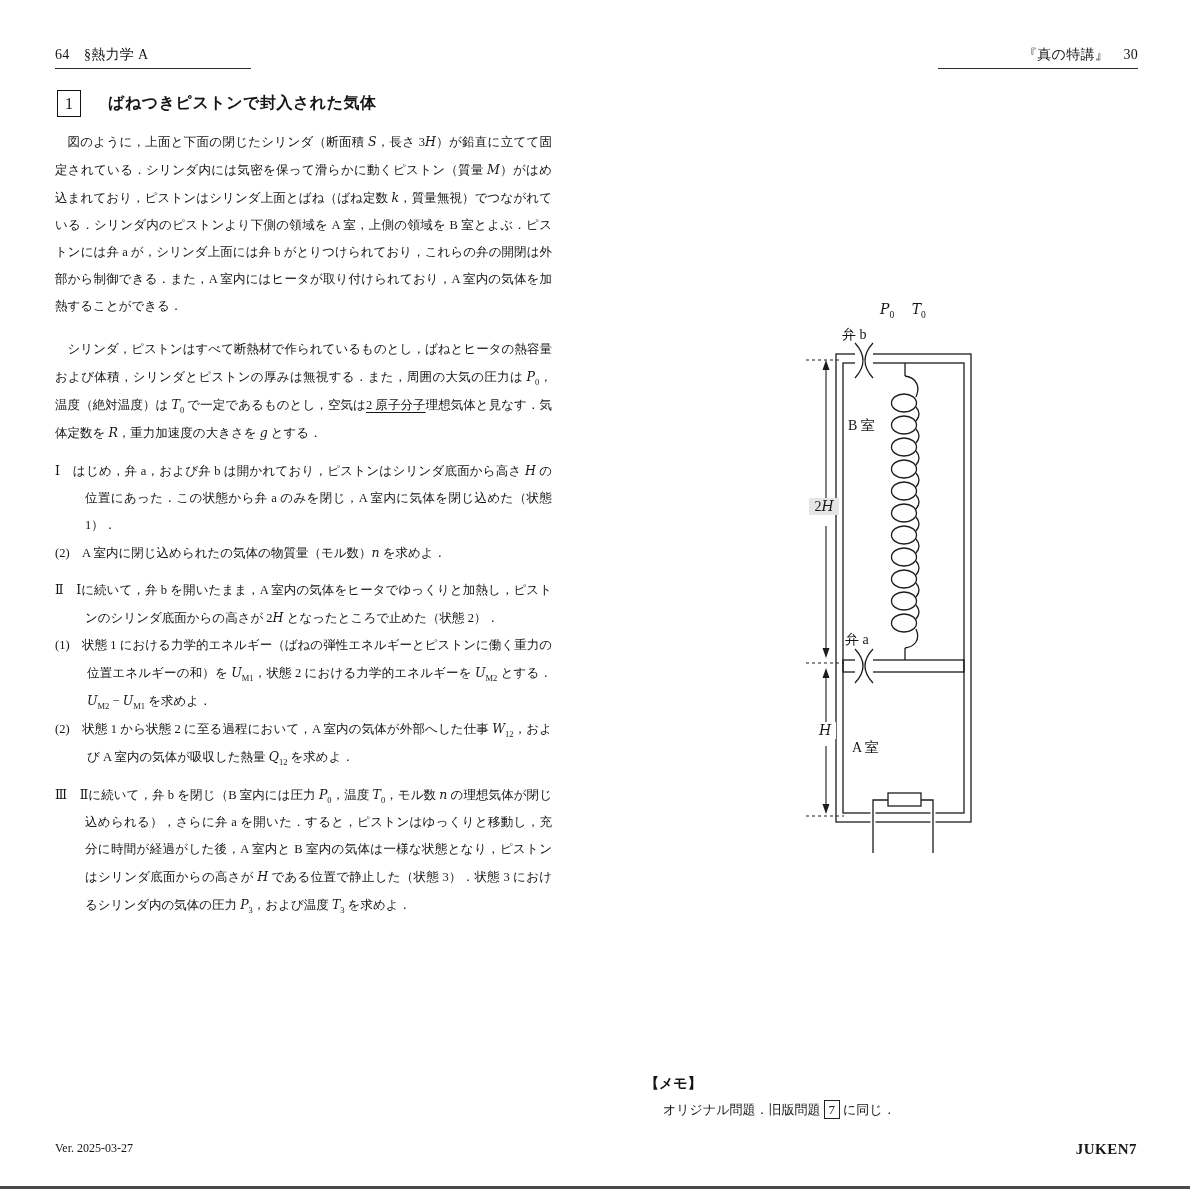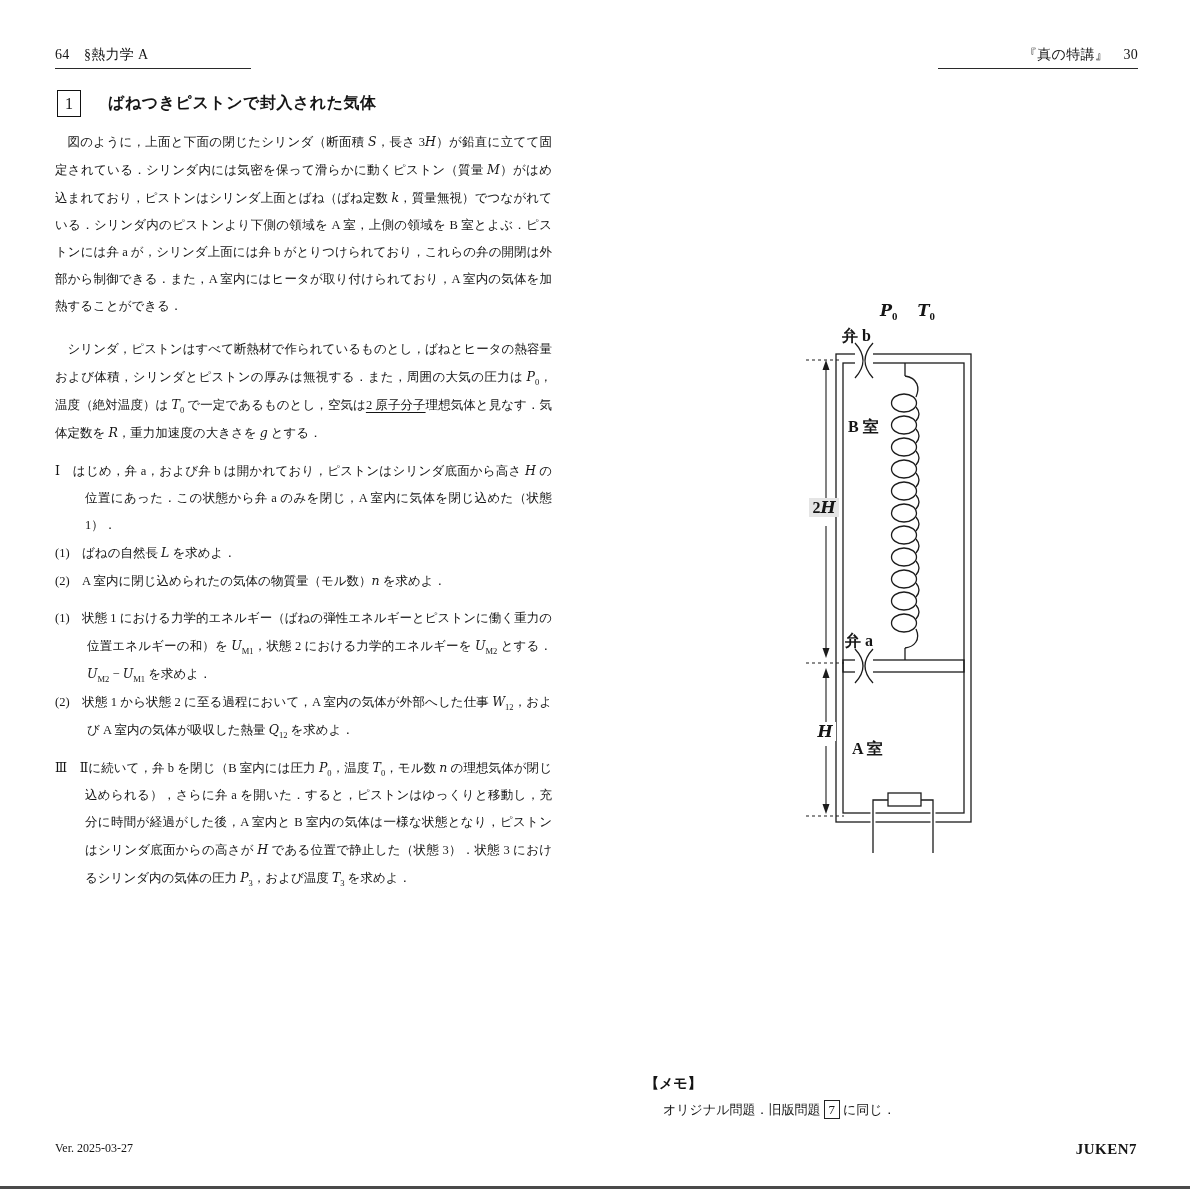--- a/index.html
+++ b/index.html
@@ -36,21 +36,21 @@
   .text-col p{margin:0;}
   .para{text-indent:1em;}
   .para + .para{margin-top:16px;}
   .sec{margin-top:10px;}
   .lead{padding-left:30px;text-indent:-30px;}
   .item{margin-left:30px;margin-top:4px;padding-left:32px;text-indent:-32px;}
 
   
   .figure{position:absolute;left:780px;top:280px;width:240px;height:600px;}
   .figure svg{position:absolute;left:0;top:0;}
-  .fig-label{position:absolute;font-size:16px;white-space:nowrap;font-weight:bold;}
+  .fig-label{position:absolute;font-size:14px;white-space:nowrap;}
   .lbl-pt{left:100px;top:21px;}
   .lbl-valve-b{left:62px;top:46px;}
   .lbl-chamber-b{left:68px;top:137px;}
   .lbl-dim-upper{left:29px;top:218px;width:30px;text-align:center;background:#e5e5e5;}
   .lbl-valve-a{left:65px;top:351px;}
   .lbl-dim-lower{left:34px;top:442px;width:22px;text-align:center;background:#fff;}
   .lbl-chamber-a{left:72px;top:459px;}
 
   
   .memo-head{position:absolute;left:645px;top:1075px;font-family:"Liberation Sans","DejaVu Sans",sans-serif;
@@ -70,25 +70,25 @@
   <div class="prob-num">1</div>
   <div class="prob-title">ばねつきピストンで封入された気体</div>
 </div>
 
 <div class="text-col">
   <p class="para">図のように，上面と下面の閉じたシリンダ（断面積 <i>S</i>，長さ 3<i>H</i>）が鉛直に立てて固定されている．シリンダ内には気密を保って滑らかに動くピストン（質量 <i>M</i>）がはめ込まれており，ピストンはシリンダ上面とばね（ばね定数 <i>k</i>，質量無視）でつながれている．シリンダ内のピストンより下側の領域を A 室，上側の領域を B 室とよぶ．ピストンには弁 a が，シリンダ上面には弁 b がとりつけられており，これらの弁の開閉は外部から制御できる．また，A 室内にはヒータが取り付けられており，A 室内の気体を加熱することができる．</p>
   <p class="para">シリンダ，ピストンはすべて断熱材で作られているものとし，ばねとヒータの熱容量および体積，シリンダとピストンの厚みは無視する．また，周囲の大気の圧力は <i>P</i><sub>0</sub>，温度（絶対温度）は <i>T</i><sub>0</sub> で一定であるものとし，空気は<span class="ul">2 原子分子</span>理想気体と見なす．気体定数を <i>R</i>，重力加速度の大きさを <i>g</i> とする．</p>
 
   <div class="sec">
     <p class="lead">Ⅰ　はじめ，弁 a，および弁 b は開かれており，ピストンはシリンダ底面から高さ <i>H</i> の位置にあった．この状態から弁 a のみを閉じ，A 室内に気体を閉じ込めた（状態 1）．</p>
-    <p class="item">(1)　ばねの自然長 <i>L</i> を求めよ．</p>
     <p class="item">(2)　A 室内に閉じ込められたの気体の物質量（モル数）<i>n</i> を求めよ．</p>
   </div>
 
   <div class="sec">
+    <p class="lead">Ⅱ　Ⅰに続いて，弁 b を開いたまま，A 室内の気体をヒータでゆっくりと加熱し，ピストンのシリンダ底面からの高さが 2<i>H</i> となったところで止めた（状態 2）．</p>
     <p class="item">(1)　状態 1 における力学的エネルギー（ばねの弾性エネルギーとピストンに働く重力の位置エネルギーの和）を <i>U</i><sub>M1</sub>，状態 2 における力学的エネルギーを <i>U</i><sub>M2</sub> とする．<i>U</i><sub>M2</sub> − <i>U</i><sub>M1</sub> を求めよ．</p>
     <p class="item">(2)　状態 1 から状態 2 に至る過程において，A 室内の気体が外部へした仕事 <i>W</i><sub>12</sub>，および A 室内の気体が吸収した熱量 <i>Q</i><sub>12</sub> を求めよ．</p>
   </div>
 
   <div class="sec">
     <p class="lead">Ⅲ　Ⅱに続いて，弁 b を閉じ（B 室内には圧力 <i>P</i><sub>0</sub>，温度 <i>T</i><sub>0</sub>，モル数 <i>n</i> の理想気体が閉じ込められる），さらに弁 a を開いた．すると，ピストンはゆっくりと移動し，充分に時間が経過がした後，A 室内と B 室内の気体は一様な状態となり，ピストンはシリンダ底面からの高さが <i>H</i> である位置で静止した（状態 3）．状態 3 におけるシリンダ内の気体の圧力 <i>P</i><sub>3</sub>，および温度 <i>T</i><sub>3</sub> を求めよ．</p>
   </div>
 </div>
 
 <div class="figure">

